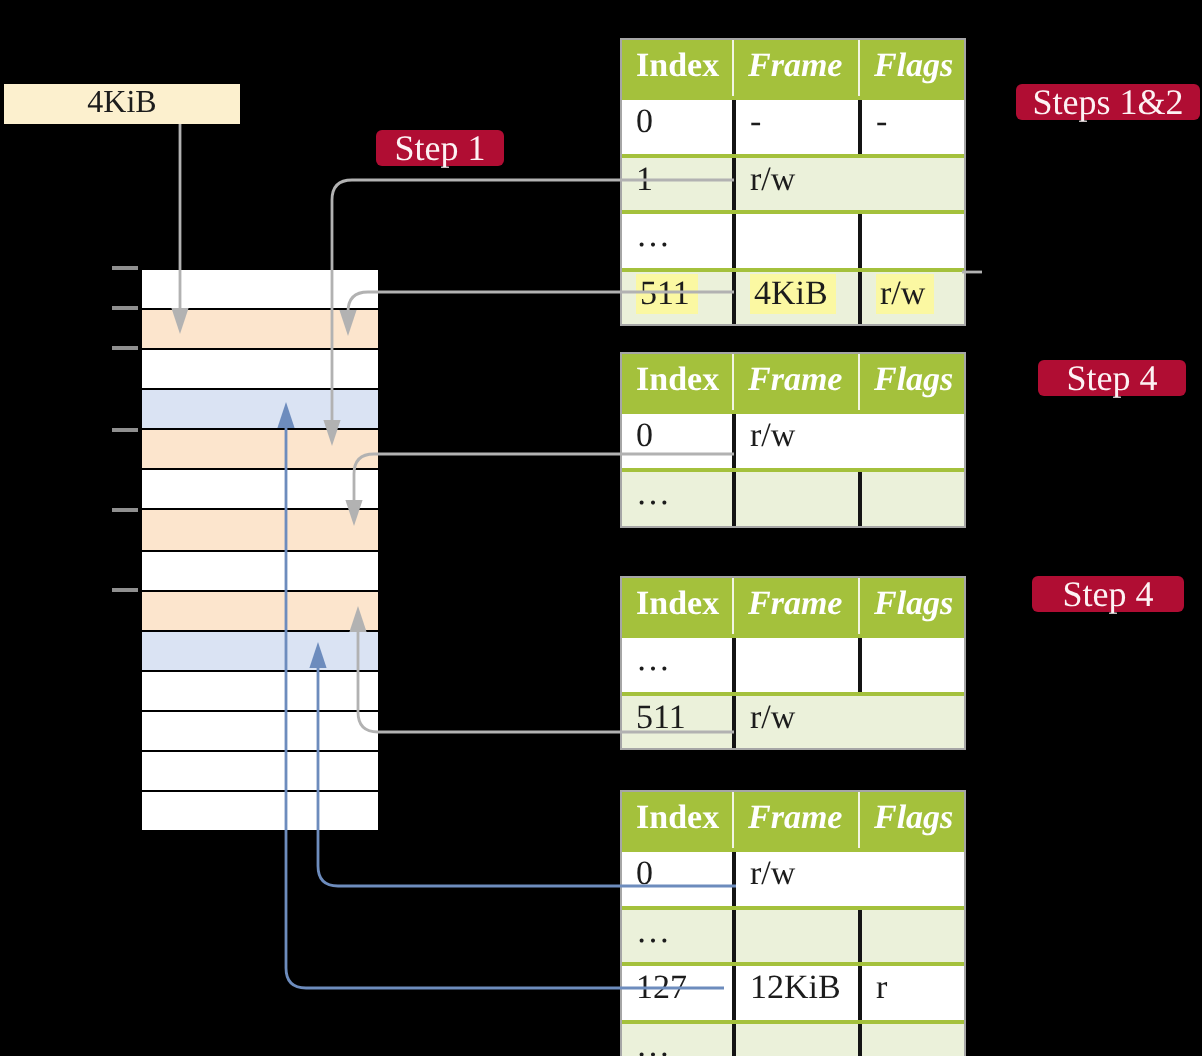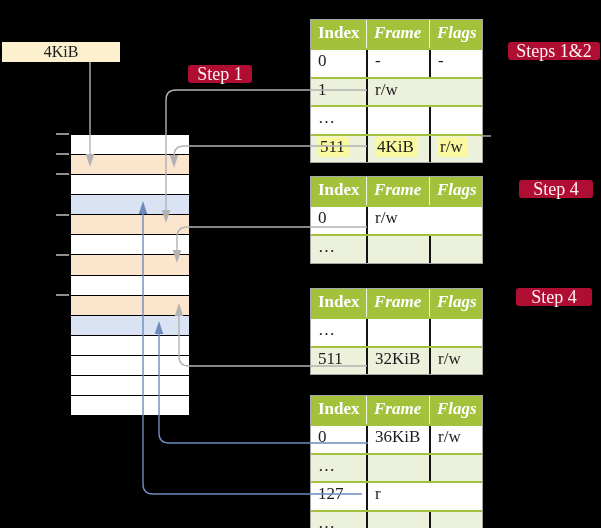--- a/index.html
+++ b/index.html
@@ -132,42 +132,41 @@
         <div class="cell c1">Frame</div>
         <div class="cell c2">Flags</div>
       </div>
       <div class="tbody-row trow" style="height: 26.5px;">
         <div class="cell c0">…</div>
         <div class="cell c1"></div>
         <div class="cell c2"></div>
       </div>
       <div class="tbody-row trow shaded" style="height: 26.5px;">
         <div class="cell c0">511</div>
-        <div class="cell c1">32KiB</div>
         <div class="cell c2">r/w</div>
       </div>
     </div>
   <div class="ptable" id="pt3" style="top:395px">
       <div class="trow thead">
         <div class="cell c0">Index</div>
         <div class="cell c1">Frame</div>
         <div class="cell c2">Flags</div>
       </div>
       <div class="tbody-row trow" style="height: 26.5px;">
         <div class="cell c0">0</div>
-        <div class="cell c1">36KiB</div>
         <div class="cell c2">r/w</div>
       </div>
       <div class="tbody-row trow shaded" style="height: 26.5px;">
         <div class="cell c0">…</div>
         <div class="cell c1"></div>
         <div class="cell c2"></div>
       </div>
       <div class="tbody-row trow" style="height: 26.5px;">
         <div class="cell c0">127</div>
+        <div class="cell c1">12KiB</div>
         <div class="cell c2">r</div>
       </div>
       <div class="tbody-row trow shaded" style="height: 26.5px;">
         <div class="cell c0">…</div>
         <div class="cell c1"></div>
         <div class="cell c2"></div>
       </div>
     </div>
 
   <svg class="overlay" width="601" height="528" viewBox="0 0 601 528">

